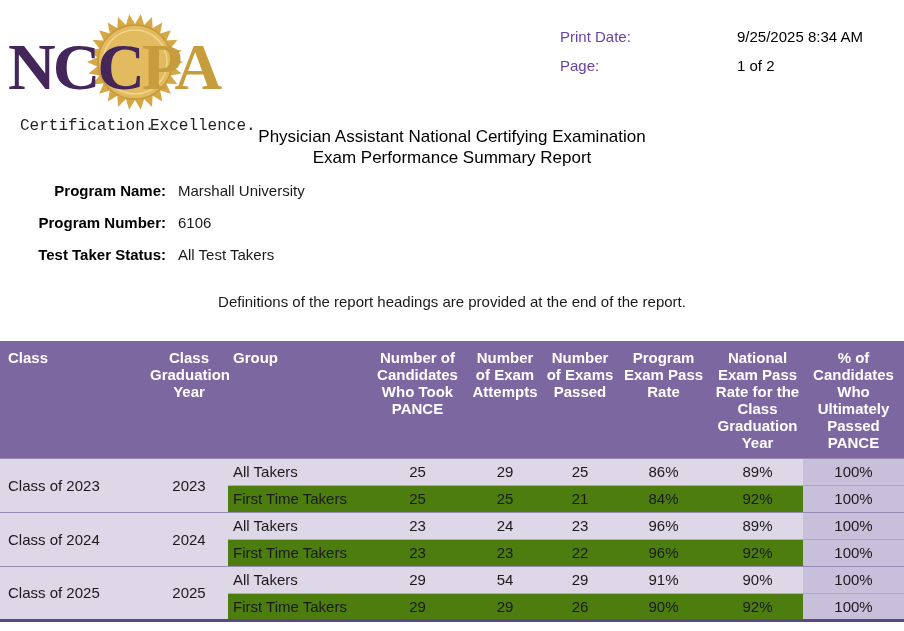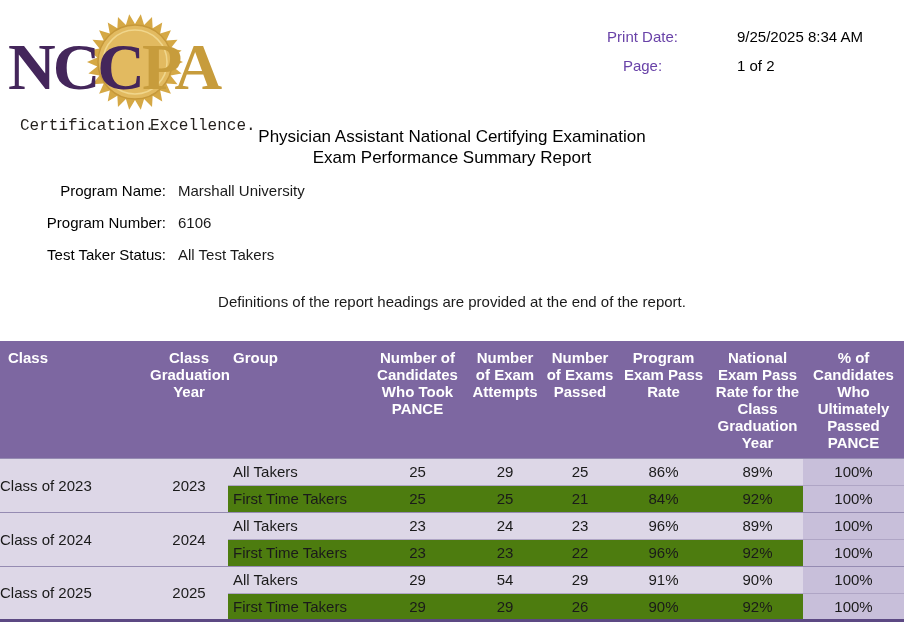--- a/index.html
+++ b/index.html
@@ -23,37 +23,37 @@
     position:absolute; top:88px; font-family:Liberation Mono, monospace;
     font-size:16px; color:#231f1c; line-height:1;margin-top:20px;
   }
   .tagline-left  { left:12px; }
   .tagline-right { left:142px; }
 
   
   .print-row { position:absolute; left:560px; width:344px; display:flex; font-size:15px; }
   .print-row.r1 { top:28px; }
   .print-row.r2 { top:57px; }
-  .print-label { width:165px; text-align:center; color:#6942a8; }
+  .print-label { width:165px; text-align:left; color:#6942a8; }
   .print-value { margin-left:12px; color:#000; }
 
   
   .title-line {
     position:absolute; left:0; width:904px; text-align:center;
     font-weight:normal; font-size:17px; color:#000;
   }
   .title-line.l1 { top:127px; }
   .title-line.l2 { top:148px; }
 
   
   .prog-row { position:absolute; left:0; width:600px; display:flex; font-size:15px; }
   .prog-row.r1 { top:182px; }
   .prog-row.r2 { top:214px; }
   .prog-row.r3 { top:246px; }
-  .prog-label { width:166px; text-align:right; font-weight:normal; color:#000; }
+  .prog-label { width:166px; text-align:right; font-weight:bold; color:#000; }
   .prog-value { margin-left:12px; color:#1a1a1a; }
 
   
   .note-line { position:absolute; left:0; width:904px; text-align:center; font-size:15px; color:#1a1a1a; }
   .note-line.l1 { top:293px; }
   .note-line.l2 { top:310px; }
 
   
   table.report {
     position:absolute; left:0; top:341px; width:904px;
@@ -62,21 +62,21 @@
   }
   thead th {
     background:#7d67a1; color:#ffffff; font-weight:bold;
     vertical-align:top; padding-top:8px; height:117px;
     white-space:pre-line; line-height:17px; text-align:center;
   }
   thead th.al { text-align:left; }
   thead th.c1 { padding-left:8px; }
   thead th.c3 { padding-left:5px; }
   tbody td { height:27px; text-align:center; vertical-align:middle; background:#4d7c0f; }
-  tbody td.class-cell { text-align:left; background:#ddd7e7; }
+  tbody td.class-cell { text-align:left; padding-left:8px; background:#ddd7e7; }
   tbody td.year-cell  { background:#ddd7e7; }
   tbody td.group-cell { text-align:left; padding-left:5px; }
   tbody tr.all-row td { background:#ddd7e7; }
   tbody td.ult-cell, tbody tr.all-row td.ult-cell { background:#c8bfda; }
   tbody tr.group-start td { border-top:1px solid #958bb2; }
   tbody tr.sub-row td { border-top:1px solid #afa5c5; }
 </style>
 </head>
 <body>
 

